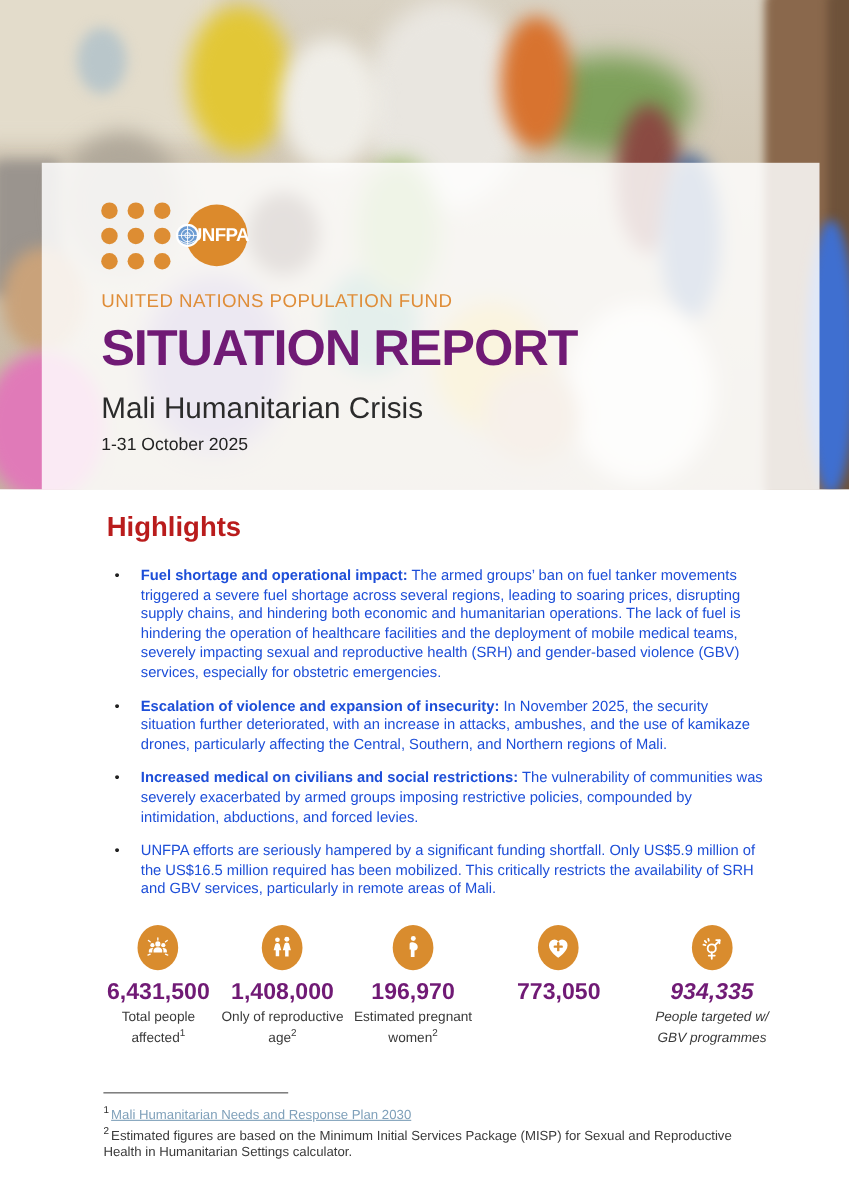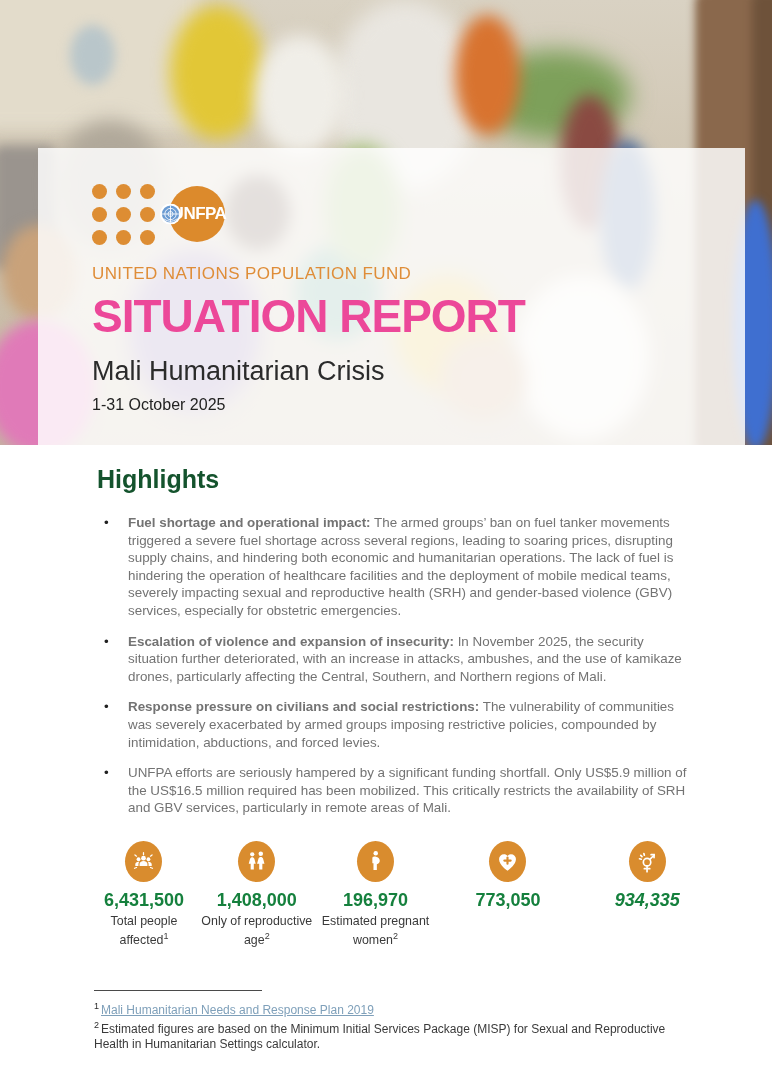--- a/index.html
+++ b/index.html
@@ -18,41 +18,41 @@
 
   .logo-row { display:flex; align-items:center; height:64px; }
   .dots-grid { display:grid; grid-template-columns:repeat(3,15px); grid-auto-rows:15px; gap:8px 9px; }
   .dot { width:15px; height:15px; border-radius:50%; background:#DD8D33; }
   .logo-circle { position:relative; width:56px; height:56px; border-radius:50%; background:#DC8A2C;
                  margin-left:14px; display:flex; align-items:center; justify-content:center; }
   .logo-text { color:#fff; font-weight:bold; font-size:17px; letter-spacing:-0.5px; margin-left:4px; }
   .un-emblem { position:absolute; left:-9px; top:50%; transform:translateY(-50%); width:21px; height:21px; }
 
   .org-name { margin-top:18px; color:#DF8D38; font-size:17px; letter-spacing:0.4px; }
-  .report-title { margin-top:8px; color:#ec4899; font-size:46px; font-weight:bold; letter-spacing:-1px; line-height:1.05; }
+  .report-title { margin-top:8px; color:#701a75; font-size:46px; font-weight:bold; letter-spacing:-1px; line-height:1.05; }
   .subtitle { margin-top:16px; color:#2B2B2B; font-size:27px; font-weight:500; }
   .date-range { margin-top:9px; color:#222; font-size:16px; }
 
   
   .main { position:absolute; top:445px; left:0; width:772px; z-index:3; padding:20px 77px 0 97px; }
-  .highlights-heading { color:#14532d; font-size:25px; font-weight:bold; }
+  .highlights-heading { color:#b91c1c; font-size:25px; font-weight:bold; }
   .bullets { margin-top:20px; list-style:none; }
   .bullets li { position:relative; padding-left:31px; margin-bottom:13px;
-                font-size:13.4px; line-height:17.6px; color:#737373; }
+                font-size:13.4px; line-height:17.6px; color:#1d4ed8; }
   .bullets li::before { content:"\2022"; position:absolute; left:7px; top:0; font-size:13.4px; color:#212121; }
   .bullets .lead { font-weight:bold; }
 
   
   .stats-row { display:flex; justify-content:space-between; margin-top:24px; margin-left:-5px; margin-right:-17px; }
   .stat { display:flex; flex-direction:column; align-items:center; text-align:center; }
   .stat-1 { width:106px; } .stat-2 { width:124px; } .stat-3 { width:118px;justify-content:center; } .stat-4 { width:152px; } .stat-5 { width:132px;font-style:italic; }
   .stat-icon { width:37px; height:41px; border-radius:50%; background:#D98C2E;
                display:flex; align-items:center; justify-content:center; }
   .stat-icon svg { width:27px; height:27px; }
-  .stat-value { margin-top:8px; font-size:18px; font-weight:bold; color:#15803d; }
+  .stat-value { margin-top:8px; font-size:21px; font-weight:bold; color:#701a75; }
   .stat-label { margin-top:3px; font-size:12.4px; line-height:15px; color:#3A3A3A; }
   .stat-label sup { font-size:9px; }
 
   
   .footnotes { margin-top:42px; }
   .fn-rule { width:168px; height:0; border-top:1.6px solid #4a4a4a; margin-bottom:8px; margin-left:-3px; }
   .fn { font-size:12px; line-height:15px; color:#3A3A3A; margin-left:-3px; }
   .fn sup { font-size:9px; color:#2b2b2b; margin-right:2px; }
   .fn-link { color:#7FA0BA; text-decoration:underline; cursor:pointer; }
 </style>
@@ -124,21 +124,21 @@
   </div>
 
   <div class="below-fill"></div>
 
   <div class="main">
     <h2 class="highlights-heading">Highlights</h2>
 
     <ul class="bullets">
       <li><span class="lead">Fuel shortage and operational impact:</span><span> The armed groups’ ban on fuel tanker movements triggered a severe fuel shortage across several regions, leading to soaring prices, disrupting supply chains, and hindering both economic and humanitarian operations. The lack of fuel is hindering the operation of healthcare facilities and the deployment of mobile medical teams, severely impacting sexual and reproductive health (SRH) and gender-based violence (GBV) services, especially for obstetric emergencies.</span></li>
       <li><span class="lead">Escalation of violence and expansion of insecurity:</span><span> In November 2025, the security situation further deteriorated, with an increase in attacks, ambushes, and the use of kamikaze drones, particularly affecting the Central, Southern, and Northern regions of Mali.</span></li>
-      <li><span class="lead">Response pressure on civilians and social restrictions:</span><span> The vulnerability of communities was severely exacerbated by armed groups imposing restrictive policies, compounded by intimidation, abductions, and forced levies.</span></li>
+      <li><span class="lead">Increased medical on civilians and social restrictions:</span><span> The vulnerability of communities was severely exacerbated by armed groups imposing restrictive policies, compounded by intimidation, abductions, and forced levies.</span></li>
       <li><span class="lead"></span><span>UNFPA efforts are seriously hampered by a significant funding shortfall. Only US$5.9 million of the US$16.5 million required has been mobilized. This critically restricts the availability of SRH and GBV services, particularly in remote areas of Mali.</span></li>
     </ul>
 
     <div class="stats-row">
 
       <div class="stat stat-1">
         <div class="stat-icon">
           <svg viewBox="0 0 24 24">
               <g fill="#fff">
                 <circle cx="12" cy="9" r="2.1"></circle>
@@ -211,24 +211,25 @@
                 <path d="M15.2 5.9h2.6v2.6"></path>
                 <line x1="11.6" y1="15.9" x2="11.6" y2="21"></line>
                 <line x1="9.2" y1="18.4" x2="14" y2="18.4"></line>
                 <line x1="6" y1="6.6" x2="7.1" y2="7.7"></line>
                 <line x1="8.8" y1="4.9" x2="9.2" y2="6.4"></line>
                 <line x1="4.9" y1="9.6" x2="6.4" y2="10"></line>
               </g>
             </svg>
         </div>
         <div class="stat-value">934,335</div>
+        <div class="stat-label"><span>People targeted w/ GBV programmes</span><sup></sup></div>
       </div>
 
     </div>
 
     <div class="footnotes">
       <div class="fn-rule"></div>
-      <div class="fn"><sup>1</sup><a class="fn-link">Mali Humanitarian Needs and Response Plan 2019</a></div>
+      <div class="fn"><sup>1</sup><a class="fn-link">Mali Humanitarian Needs and Response Plan 2030</a></div>
       <div class="fn"><sup>2</sup><span>Estimated figures are based on the Minimum Initial Services Package (MISP) for Sexual and Reproductive Health in Humanitarian Settings calculator.</span></div>
     </div>
 
   </div>
 </div>
 
 </body></html>

